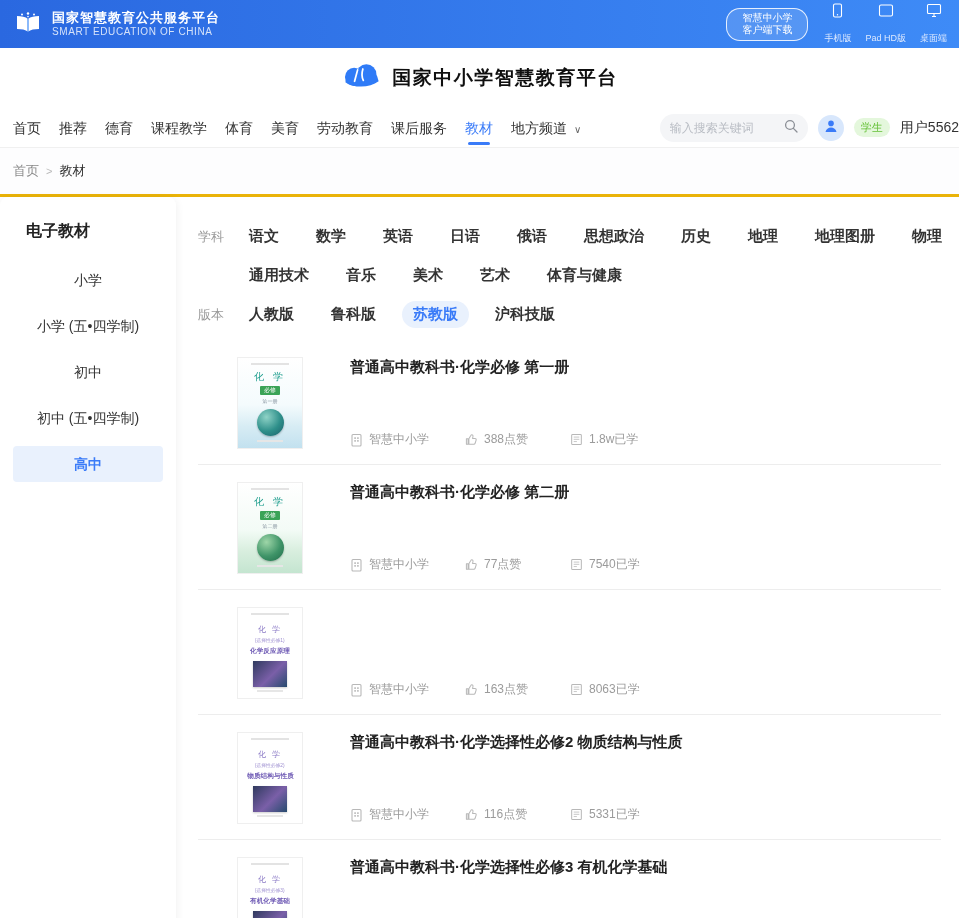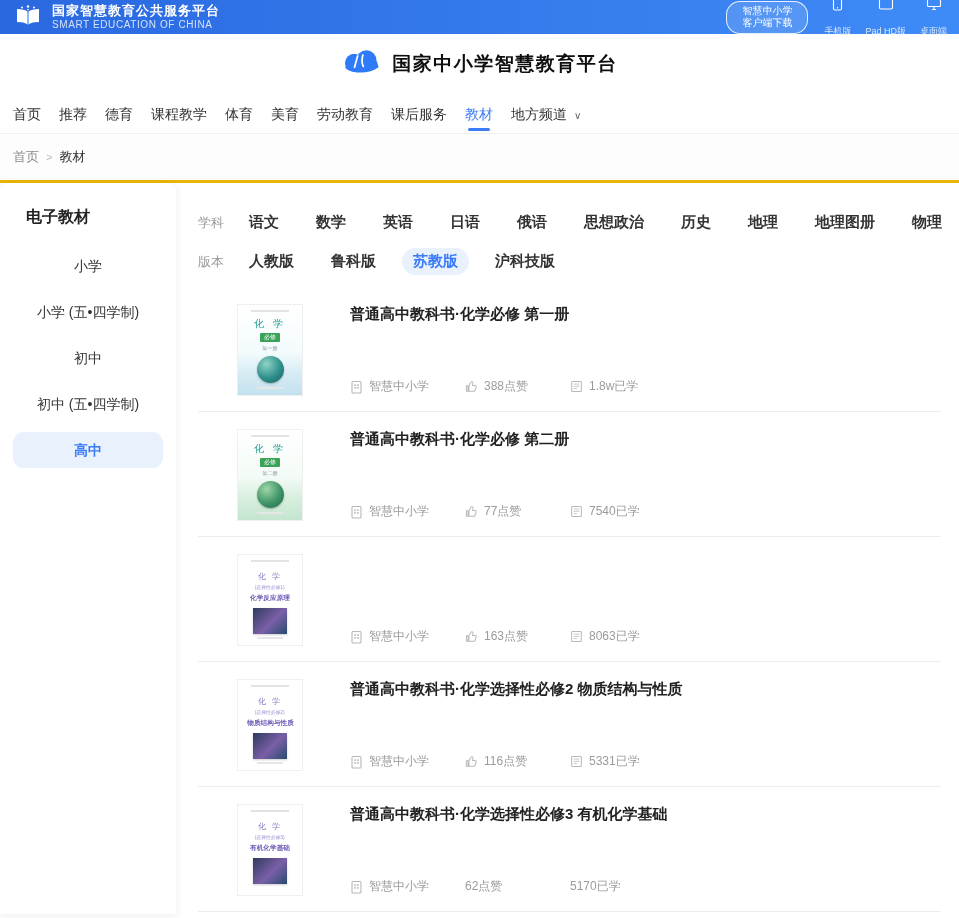--- a/index.html
+++ b/index.html
@@ -1,20 +1,20 @@
 <!DOCTYPE html>
 <html><head>
 <meta charset="utf-8">
 <style>
   * { box-sizing: border-box; margin: 0; padding: 0; }
   html,body { width:959px; height:918px; overflow:hidden; background:#fff;
     font-family:"Liberation Sans","DejaVu Sans",sans-serif; }
 
   
-  .topbar { height:34px; background:linear-gradient(90deg,#2a68e0,#3e8bf7);
+  .topbar { height:48px; background:linear-gradient(90deg,#2a68e0,#3e8bf7);
     display:flex; align-items:center; padding:14px 12px; color:#fff; }
   .tb-logo { display:flex; align-items:center; gap:8px; }
   .tb-logo svg { display:block; }
   .tb-name { font-size:13px; font-weight:bold; letter-spacing:1px; line-height:1.15; }
   .tb-en { font-size:10px; opacity:.8; letter-spacing:.6px; }
   .tb-right { margin-left:auto; display:flex; align-items:center; gap:16px; }
   .dl-pill { text-align:center; font-size:10px; line-height:1.25; color:#fff;
     padding:3px 15px; border:1px solid rgba(255,255,255,.85); border-radius:14px;
     background:rgba(255,255,255,.14); cursor:pointer; white-space:nowrap; }
   .devices { display:flex; gap:14px; }
@@ -55,21 +55,21 @@
   .bc-current { color:#333; }
 
   
   .main-wrap { display:flex; height:734px; border-top:3px solid #eab308; }
   .sidebar { width:176px; flex-shrink:0; background:#fff; border-radius:8px 8px 0 0;
     box-shadow:0 2px 10px rgba(0,0,0,.07); }
   .sidebar-title { padding:24px 0 10px 26px; font-size:16px; font-weight:bold; color:#222; }
   .side-item { margin:10px 13px; height:36px; line-height:36px; text-align:center;
     font-size:14px; color:#333; border-radius:4px; cursor:pointer; white-space:nowrap; }
   .side-item:first-of-type { margin-top:16px; }
-  .side-item.active { background:#e9f1fd; color:#3a7bf8; font-weight:bold;border-radius:11px; }
+  .side-item.active { background:#e9f1fd; color:#3a7bf8; font-weight:bold; }
 
   .content { flex:1; padding:26px 18px 0 22px; overflow:hidden; }
   .filter-row { display:flex; align-items:center; margin-bottom:12px; }
   .filter-row.indent { margin-left:40px; }
   .filter-label { width:40px; flex-shrink:0; font-size:13px; color:#999; }
   .filter-item { font-size:15px; color:#333; padding:4px 11px; margin-right:15px;
     border-radius:14px; cursor:pointer; white-space:nowrap;font-weight:bold; }
   .filter-item.active { background:#e9f1fd; color:#3a7bf8; }
 
   
@@ -221,20 +221,41 @@
     <div class="nav-item active">
       <span>教材</span>
       
     </div>
 
     <div class="nav-item">
       <span>地方频道</span>
       <span class="caret">∨</span>
     </div>
 
+  <div class="nav-right">
+    <div class="search-box">
+      <input placeholder="输入搜索关键词" style="">
+      <span>
+        <svg width="14" height="14" viewBox="0 0 14 14">
+            <circle cx="6" cy="6" r="4.4" fill="none" stroke="#8b8f96" stroke-width="1.3"></circle>
+            <path d="M9.4 9.4L13 13" stroke="#8b8f96" stroke-width="1.3" stroke-linecap="round"></path>
+          </svg>
+      </span>
+    </div>
+    <div class="avatar">
+      <span>
+        <svg width="16" height="16" viewBox="0 0 16 16">
+            <circle cx="8" cy="5.4" r="2.8" fill="#3a7bf8"></circle>
+            <path d="M2.5 14c.6-3 2.9-4.6 5.5-4.6S12.9 11 13.5 14z" fill="#3a7bf8"></path>
+          </svg>
+      </span>
+    </div>
+    <span class="role-badge">学生</span>
+    <span class="username">用户5562</span>
+  </div>
 </div>
 
 <div class="breadcrumb">
   <span class="bc-item">首页</span>
   <span class="bc-sep">&gt;</span>
   <span class="bc-current">教材</span>
 </div>
 
 <div class="main-wrap">
   <div class="sidebar">
@@ -274,20 +295,33 @@
         <span class="filter-item">地理</span>
 
         <span class="filter-item">地理图册</span>
 
         <span class="filter-item">物理</span>
 
         <span class="filter-item active">化学</span>
 
     </div>
 
+    <div class="filter-row indent">
+
+        <span class="filter-item">通用技术</span>
+
+        <span class="filter-item">音乐</span>
+
+        <span class="filter-item">美术</span>
+
+        <span class="filter-item">艺术</span>
+
+        <span class="filter-item">体育与健康</span>
+
+    </div>
 
     <div class="filter-row">
       <span class="filter-label">版本</span>
 
         <span class="filter-item">人教版</span>
 
         <span class="filter-item">鲁科版</span>
 
         <span class="filter-item active">苏教版</span>
 

